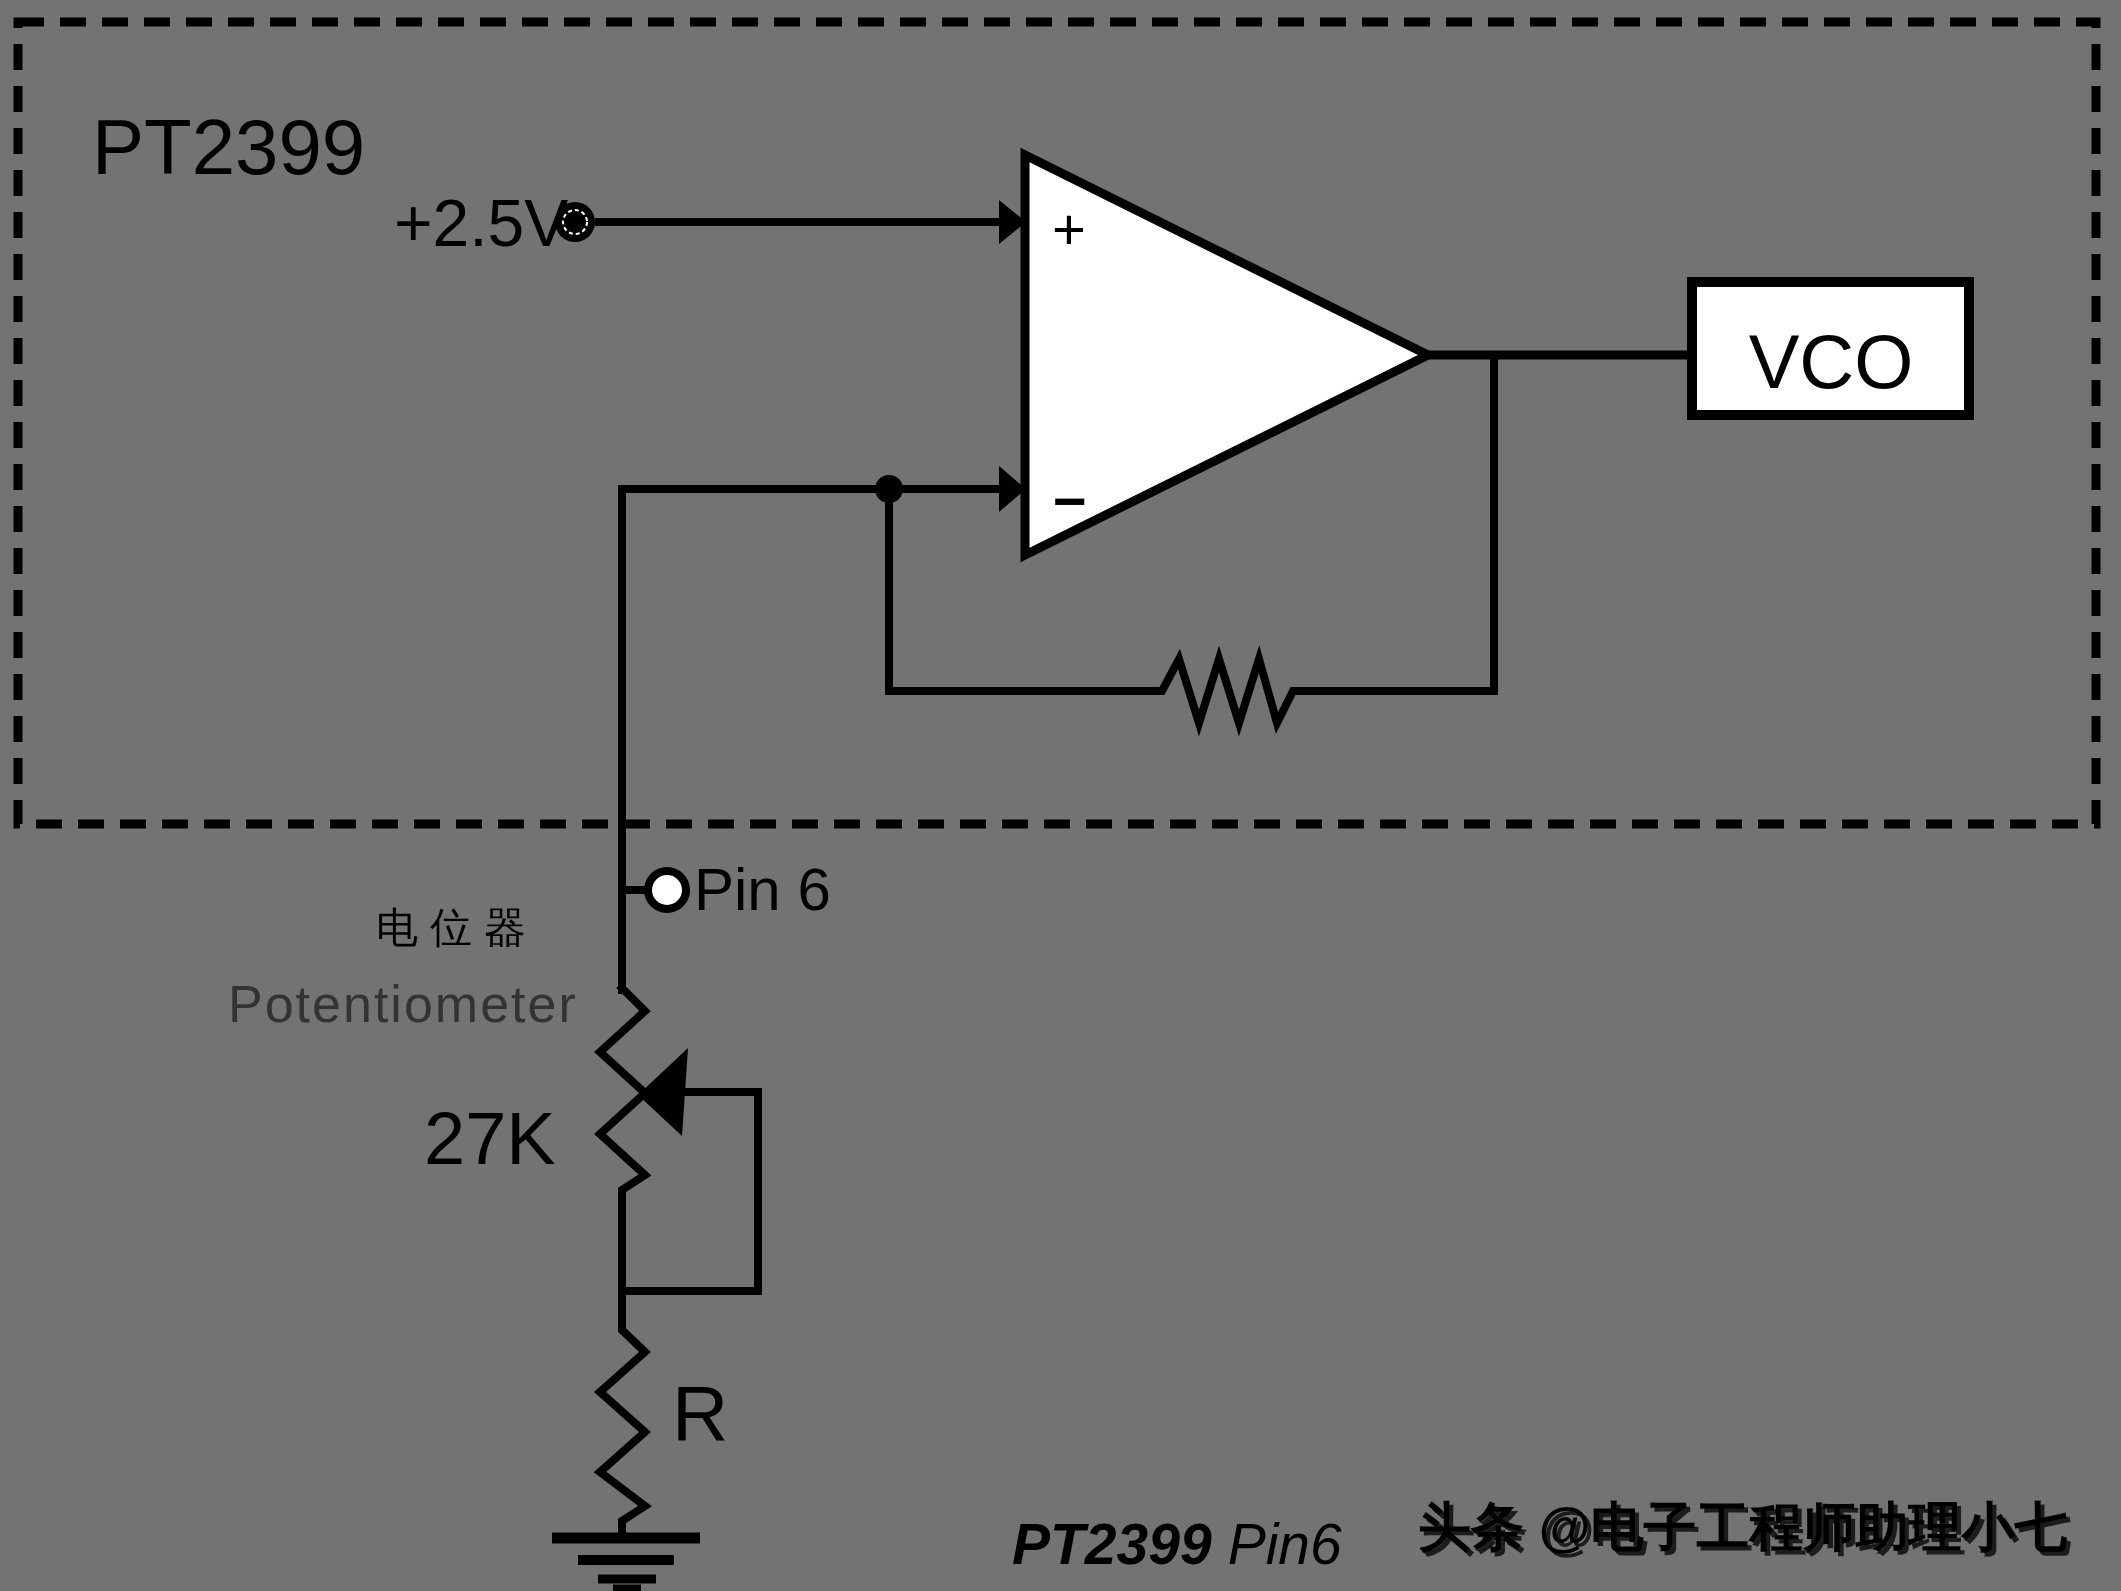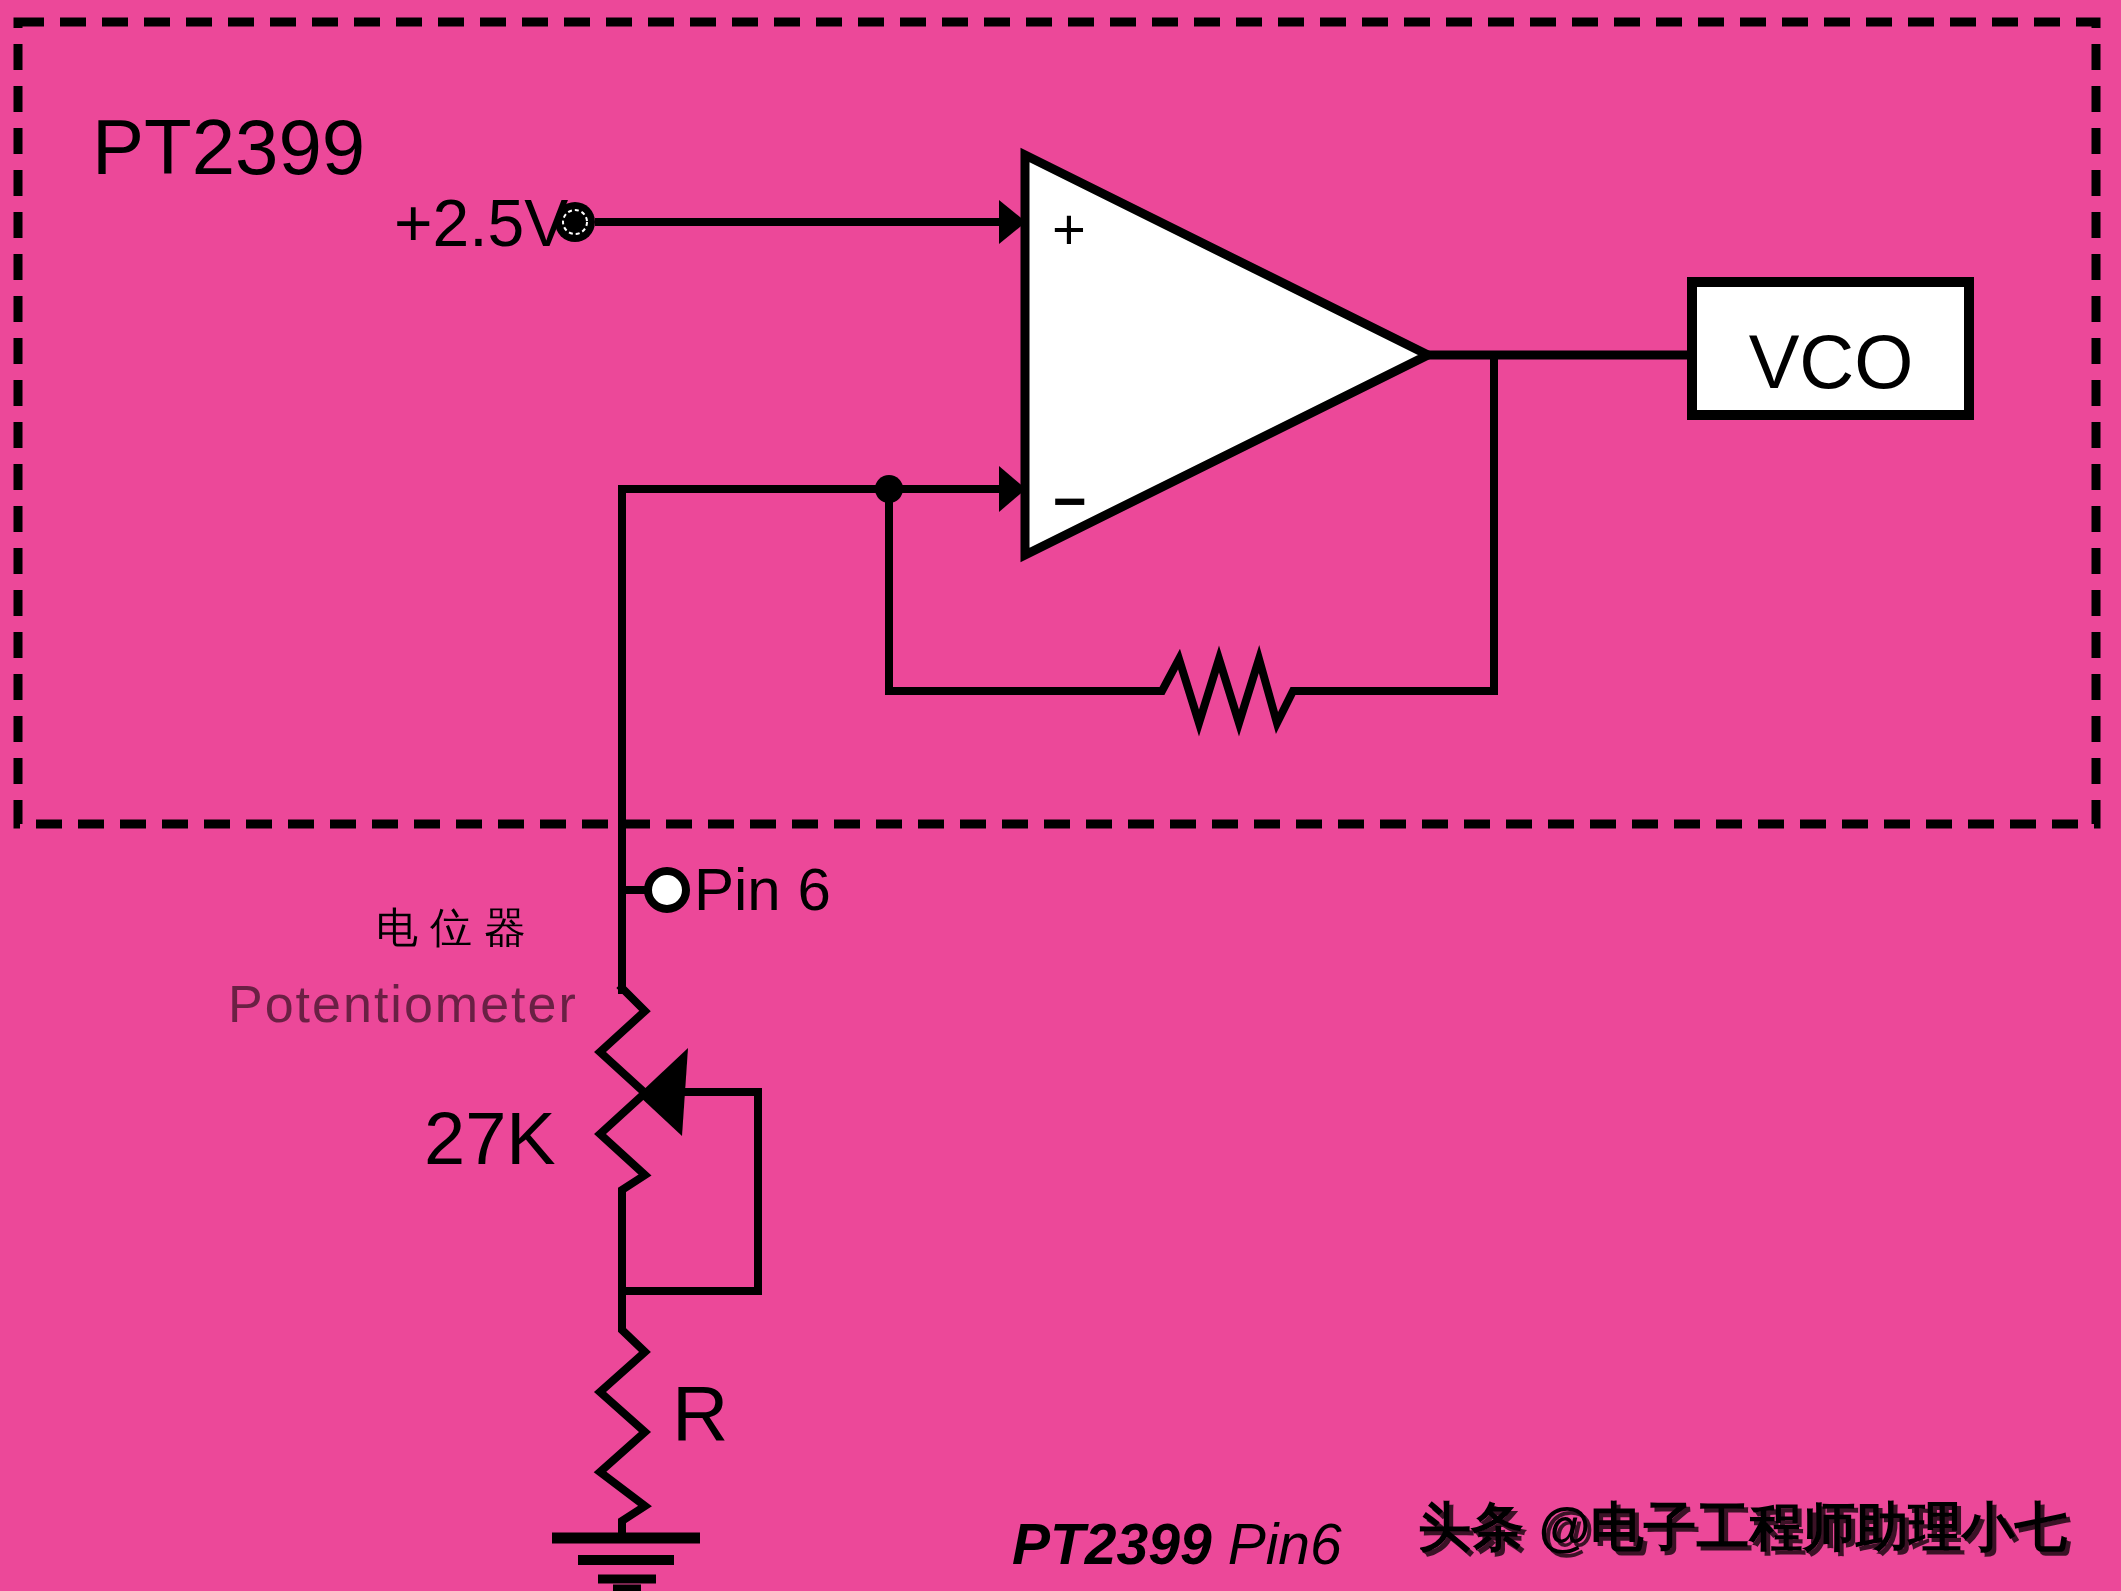--- a/index.html
+++ b/index.html
@@ -1,16 +1,16 @@
 <!DOCTYPE html>
 <html><head>
 <meta charset="utf-8">
 <style>
   html,body{margin:0;padding:0;background:#ffffff;}
-  .stage{position:relative;width:2121px;height:1591px;background:#ec4899;overflow:hidden;
+  .stage{position:relative;width:2121px;height:1591px;background:#737373;overflow:hidden;
          font-family:"Liberation Sans",sans-serif;}
   svg{display:block;}
   text{font-family:"Liberation Sans",sans-serif;fill:#000;}
   .ghost{opacity:.55;}
   .wm-shadow{opacity:.75;}
 </style>
 </head>
 <body>
 
 <div class="stage">

